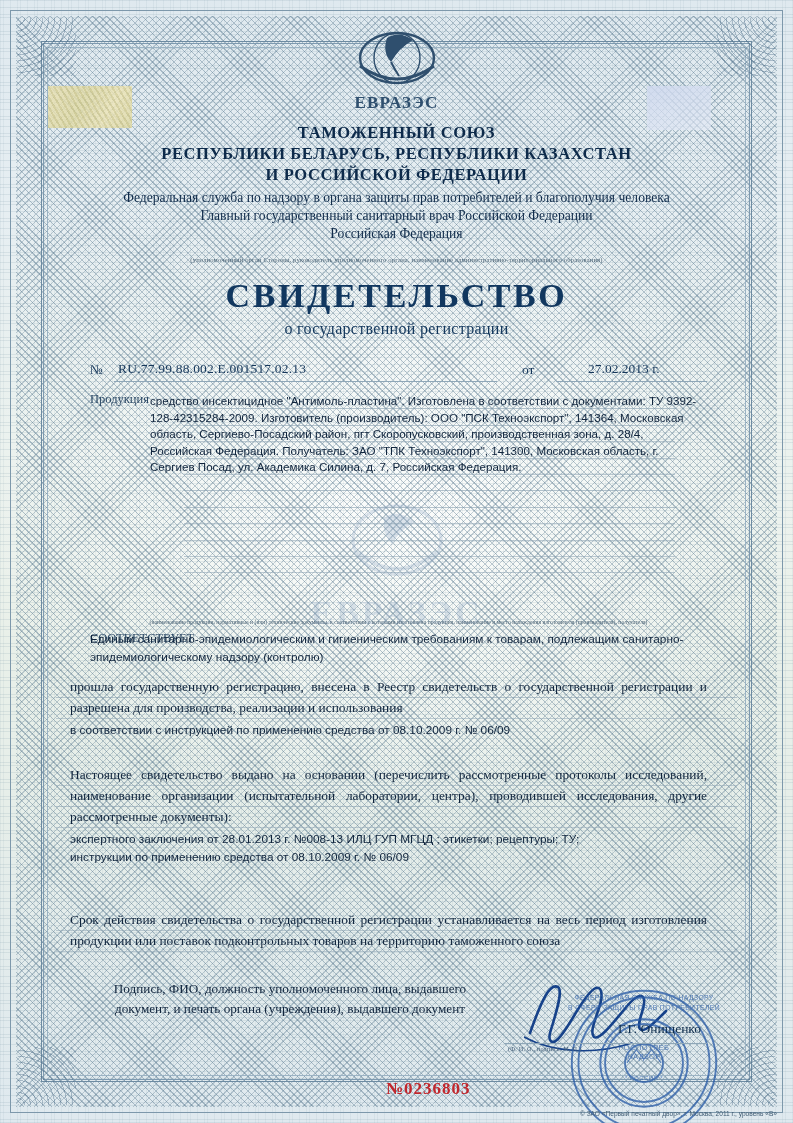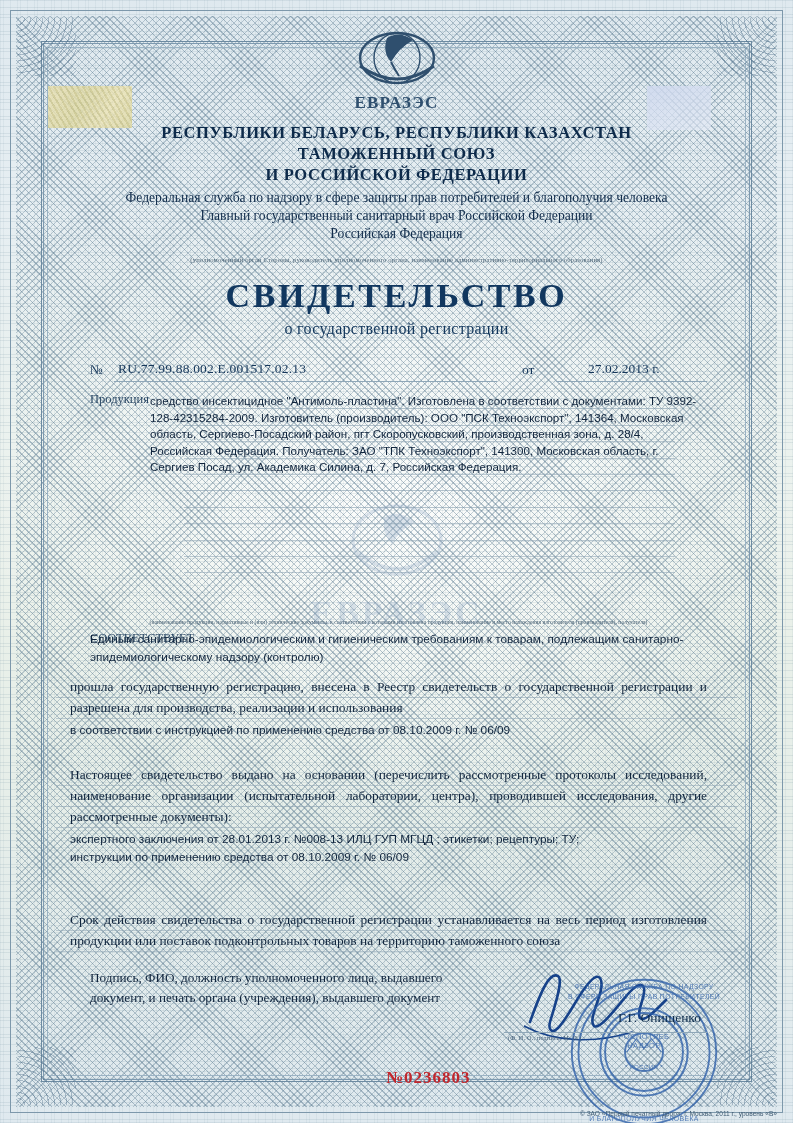--- a/index.html
+++ b/index.html
@@ -260,21 +260,21 @@
     text-align: left;
   }
   .ruled {
     background-image: repeating-linear-gradient(180deg, rgba(255,255,255,0) 0px, rgba(255,255,255,0) 19.9px, rgba(140,162,178,0.5) 19.9px, rgba(140,162,178,0.5) 20.9px);
   }
   .gap-10 { height: 10px; }
   .gap-18 { height: 18px; }
   .gap-26 { height: 26px; }
 
   
-  .sig-area { position: relative; margin-top: 16px; height: 120px; }
+  .sig-area { position: relative; margin-top: 27px; height: 120px; text-align: center; }
   .sig-text {
     position: absolute;
     left: 34px; top: 0;
     width: 400px;
     font-size: 13.2px;
     line-height: 1.5;
     color: #10243c;
   }
   .sig-fio {
     position: absolute;
@@ -383,26 +383,26 @@
         <ellipse cx="60" cy="28" rx="23" ry="25" fill="none" stroke="#2f4f6e" stroke-width="1.4"></ellipse>
         <path d="M23 36 Q60 62 97 36" fill="none" stroke="#2f4f6e" stroke-width="3"></path>
         <path d="M50 8 Q62 0 76 10 Q62 18 54 32 Q45 22 50 8 Z" fill="#2f4f6e"></path>
         <path d="M54 32 Q58 40 62 46" fill="none" stroke="#2f4f6e" stroke-width="2"></path>
       </svg>
       <div class="emblem-text">ЕВРАЗЭС</div>
     </div>
 
     <div class="title-block">
       <div class="t1">
+        <span class="ln">ТАМОЖЕННЫЙ СОЮЗ</span>
         <span class="ln">РЕСПУБЛИКИ БЕЛАРУСЬ, РЕСПУБЛИКИ КАЗАХСТАН</span>
-        <span class="ln">ТАМОЖЕННЫЙ СОЮЗ</span>
         <span class="ln">И РОССИЙСКОЙ ФЕДЕРАЦИИ</span>
       </div>
       <div class="t2">
-        <span class="ln">Федеральная служба по надзору в сфере защиты прав потребителей и благополучия человека</span>
+        <span class="ln">Федеральная служба по надзору в органа защиты прав потребителей и благополучия человека</span>
         <span class="ln">Главный государственный санитарный врач Российской Федерации</span>
         <span class="ln">Российская Федерация</span>
       </div>
       <div class="fineprint">(уполномоченный орган Стороны, руководитель уполномоченного органа, наименование административно-территориального образования)</div>
     </div>
 
     <div class="cert-title">СВИДЕТЕЛЬСТВО</div>
     <div class="cert-sub">о государственной регистрации</div>
 
     <div class="numrow">

